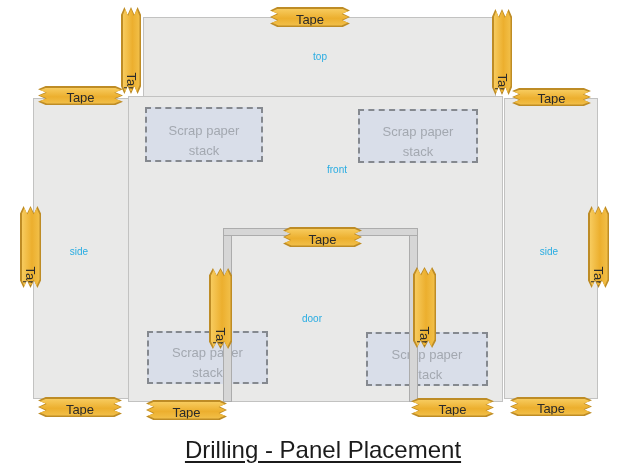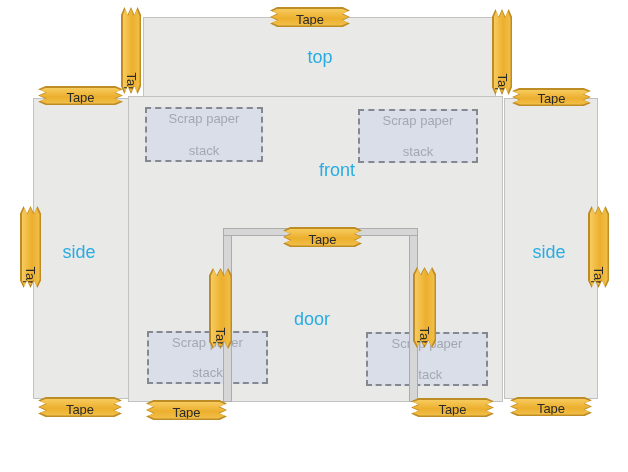--- a/index.html
+++ b/index.html
@@ -32,32 +32,32 @@
   #panel-side-left{left:33px;top:98px;width:96px;height:301px;}
   #panel-side-right{left:504px;top:98px;width:94px;height:301px;}
   .doorbar{
     position:absolute;background:var(--frame-fill);
     border:1px solid var(--frame-border);box-sizing:border-box;z-index:3;
   }
   #door-top-bar{left:223px;top:228px;width:195px;height:8px;}
   #door-left-bar{left:223px;top:228px;width:9px;height:174px;}
   #door-right-bar{left:409px;top:228px;width:9px;height:174px;}
   .plabel{
-    position:absolute;color:var(--label-color);font-size:18px;line-height:1;
+    position:absolute;color:var(--label-color);font-size:10px;line-height:1;
     transform:translate(-50%,-50%);z-index:4;white-space:nowrap;
   }
   #label-top{left:320px;top:57px;}
   #label-front{left:337px;top:170px;}
   #label-door{left:312px;top:319px;}
   #label-side-left{left:79px;top:252px;}
   #label-side-right{left:549px;top:252px;}
   .scrap{
     position:absolute;background:var(--scrap-fill);
     border:2px dashed var(--scrap-border);box-sizing:border-box;
-    display:flex;flex-direction:column;align-items:center;justify-content:space-between;
+    display:flex;flex-direction:column;align-items:center;justify-content:flex-end;
     color:var(--scrap-text);font-size:13px;line-height:1.5;text-align:center;z-index:2;
   }
   #scrap-1{left:145px;top:107px;width:118px;height:55px;}
   #scrap-2{left:358px;top:109px;width:120px;height:54px;}
   #scrap-3{left:147px;top:331px;width:121px;height:53px;}
   #scrap-4{left:366px;top:332px;width:122px;height:54px;}
   .tape{
     position:absolute;background:var(--tape-border);z-index:6;
   }
   .tape.h{clip-path:polygon(9% 0%,0% 17%,9% 33%,0% 50%,9% 67%,0% 83%,9% 100%,
@@ -203,14 +203,15 @@
     <span class="tape-face">
         <span class="tape-text">Tape</span>
       </span>
   </div>
   <div class="tape h" id="t14">
     <span class="tape-face">
         <span class="tape-text">Tape</span>
       </span>
   </div>
 
+  <div class="title">Drilling - Panel Placement</div>
 
 </div>
 
 </body></html>

